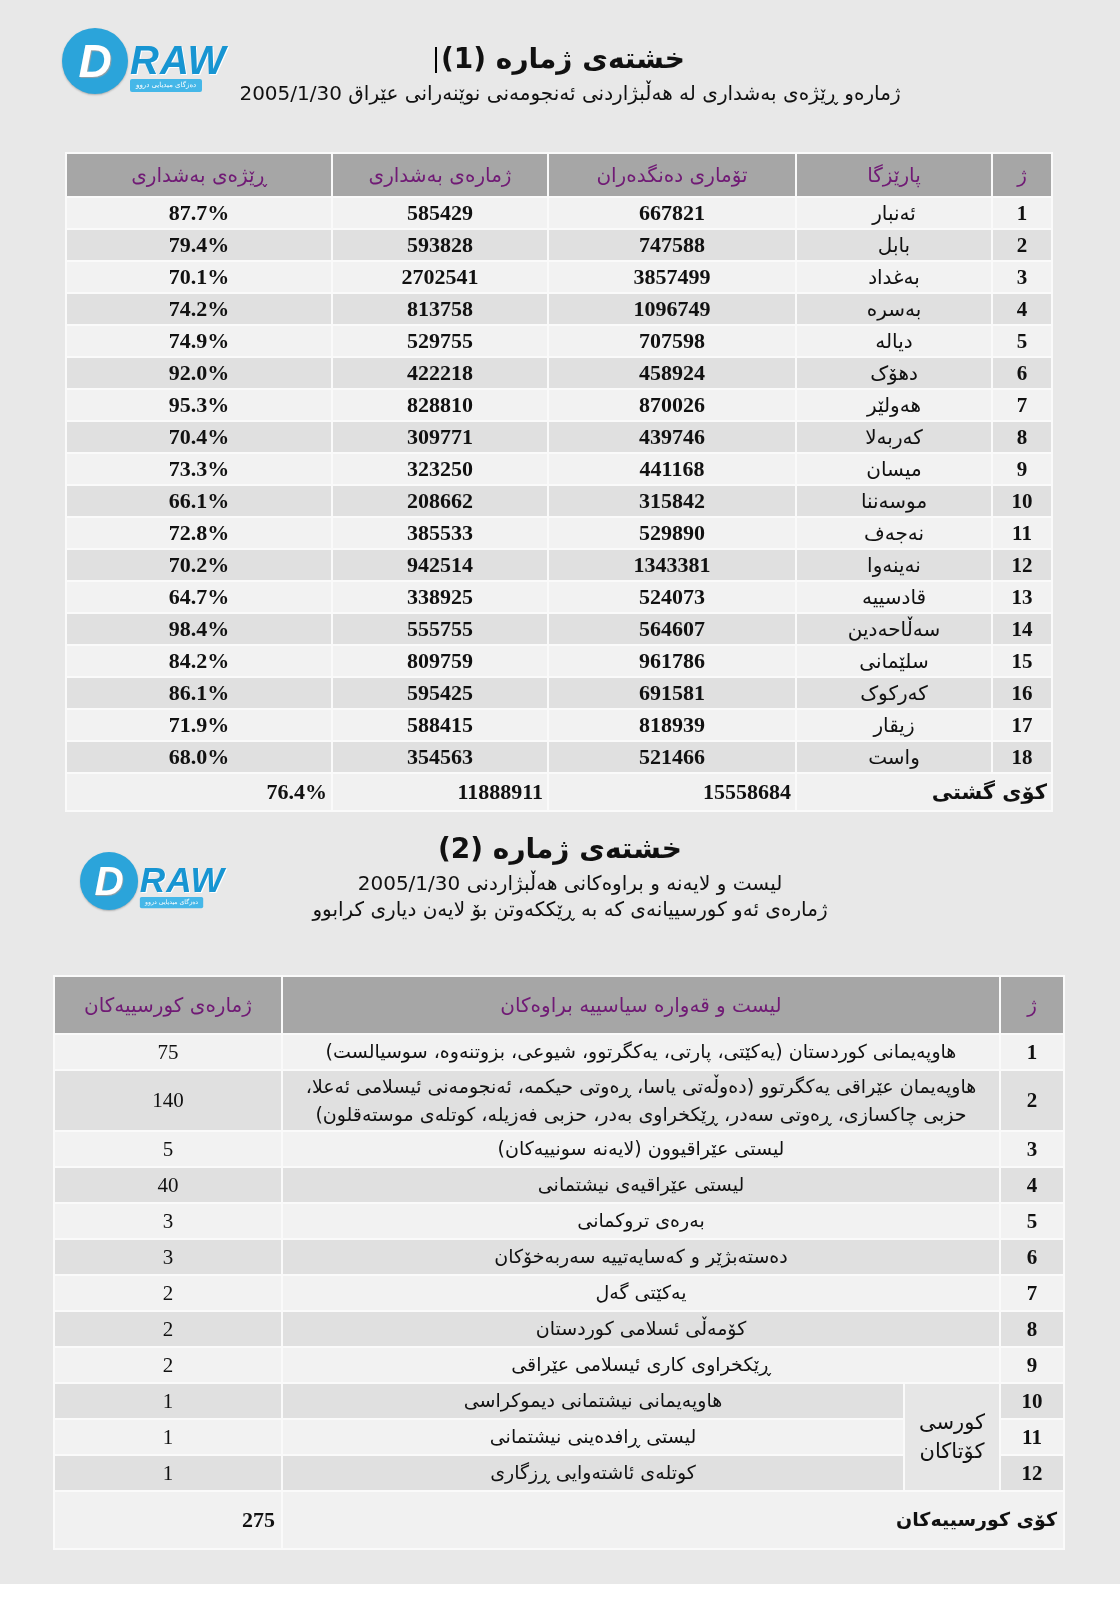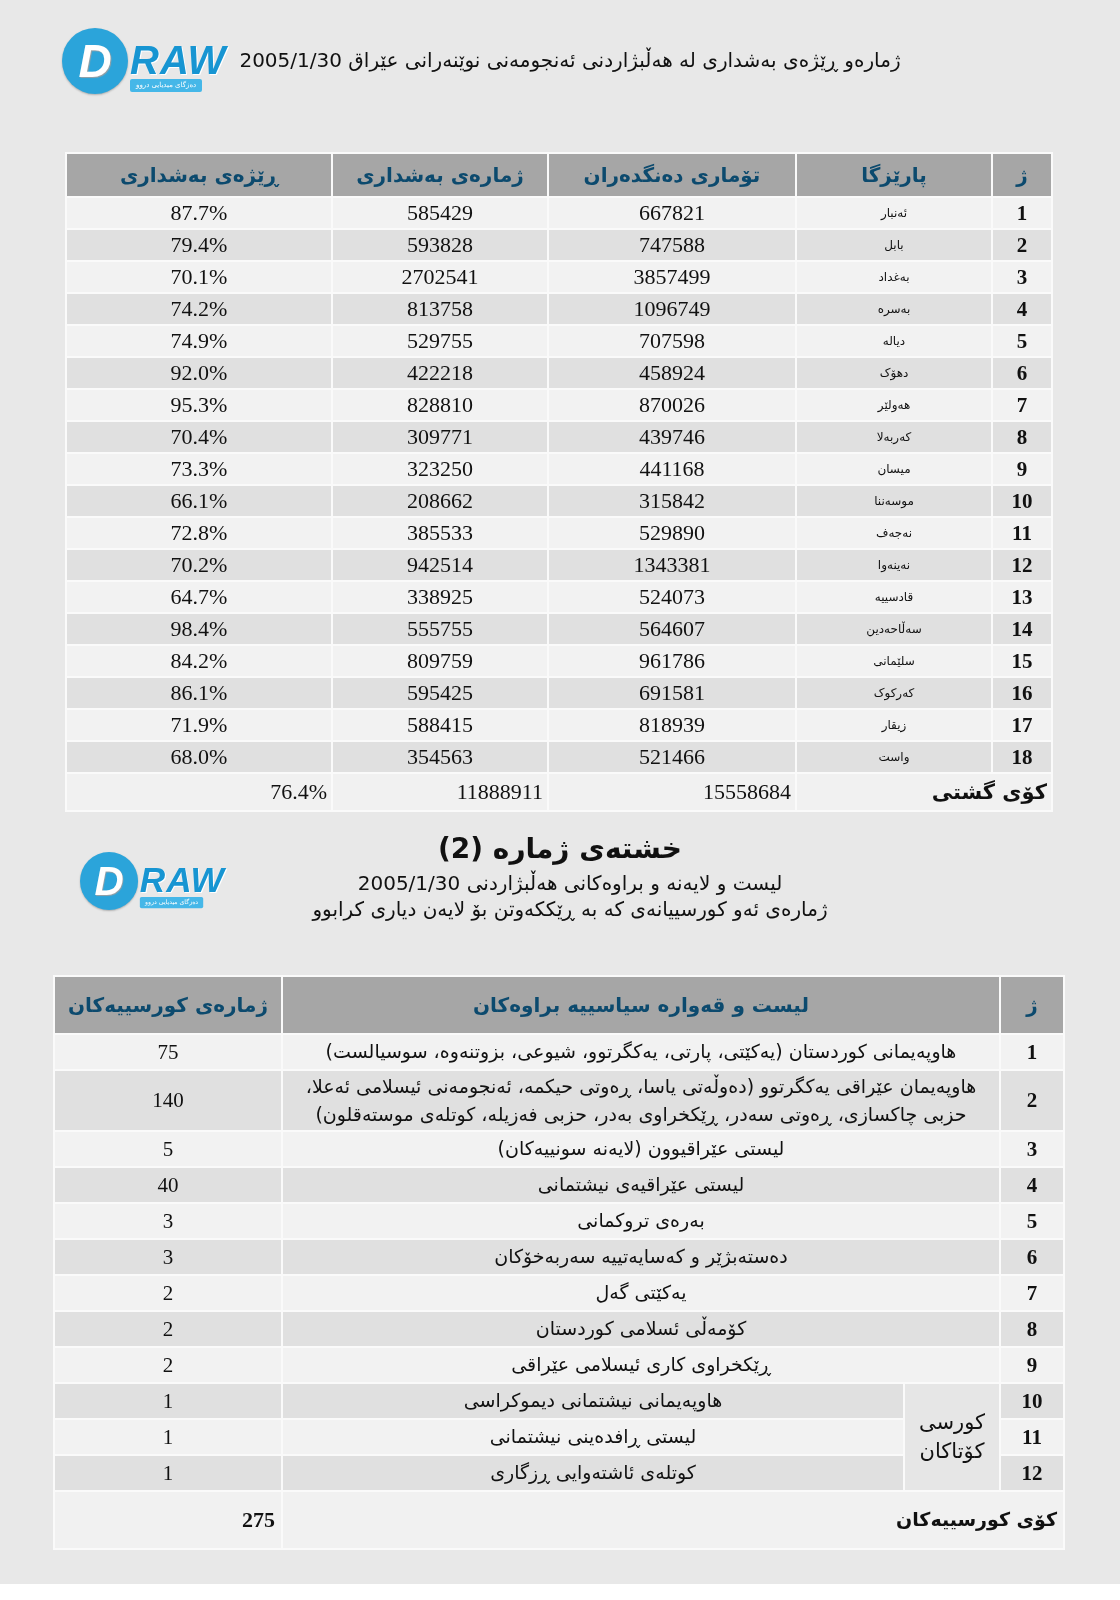--- a/index.html
+++ b/index.html
@@ -17,33 +17,33 @@
 
   
   .sec-head{position:relative;text-align:center;}
   .t-title{font-size:28px;font-weight:bold;}
   .t-sub{font-size:20px;margin-top:6px;padding-left:20px;}
   .caret{display:inline-block;width:0;height:26px;border-left:2px solid #000;vertical-align:middle;margin-right:4px;}
 
   
   table{border-collapse:collapse;table-layout:fixed;}
   td,th{border:2px solid #fafafa;text-align:center;vertical-align:middle;overflow:hidden;}
-  th{background:#a6a6a6;font-weight:bold;font-size:20px;color:#0c4a6e;}
+  th{background:#a6a6a6;font-weight:normal;font-size:20px;color:#701a75;}
   tbody tr:nth-child(odd) td{background:#f2f2f2;}
   tbody tr:nth-child(even) td{background:#e0e0e0;}
   tfoot td{background:#f1f1f1;text-align:right;}
   .num{font-family:"Liberation Serif",serif;direction:ltr;unicode-bidi:embed;}
   .rownum{font-family:"Liberation Serif",serif;font-weight:bold;font-size:21px;}
-  .ar{font-size:12px;}
+  .ar{font-size:20px;}
 
   
   .t1{position:absolute;top:152px;right:67px;width:986px;}
   .t1 th{height:40px;}
   .t1 td{height:28px;padding:1px 4px;}
-  .t1 .num{font-size:22px;}
+  .t1 .num{font-size:22px;font-weight:bold;}
   .t1 tfoot td{height:34px;}
   .t1 .total-label{font-weight:bold;font-size:21px;}
 
   
   .t2{position:absolute;top:975px;right:55px;width:1010px;}
   .t2 th{height:54px;font-size:20px;line-height:1.25;}
   .t2 td{padding:2px 6px;}
   .t2 .r-std td{height:30px;}
   .t2 .ar{font-size:19px;line-height:1.45;}
   .t2 .num{font-size:21px;}
@@ -60,20 +60,21 @@
     <div class="logo-circle">
         <span>D</span>
       </div>
     <div class="logo-right">
       <div class="logo-raw">RAW</div>
       <div class="logo-ribbon">دەزگای میدیایی دروو</div>
     </div>
   </div>
 
   <div class="sec-head" style="padding-top:42px;">
+    <div class="t-title"><span>خشتەی ژمارە (1)</span><span class="caret"></span></div>
     <div class="t-sub">ژمارەو ڕێژەی بەشداری لە هەڵبژاردنی ئەنجومەنی نوێنەرانی عێراق 2005/1/30</div>
   </div>
 
   <table class="t1">
     <colgroup>
         <col style="width:60px">
         <col style="width:196px">
         <col style="width:248px">
         <col style="width:216px">
         <col style="width:266px">

